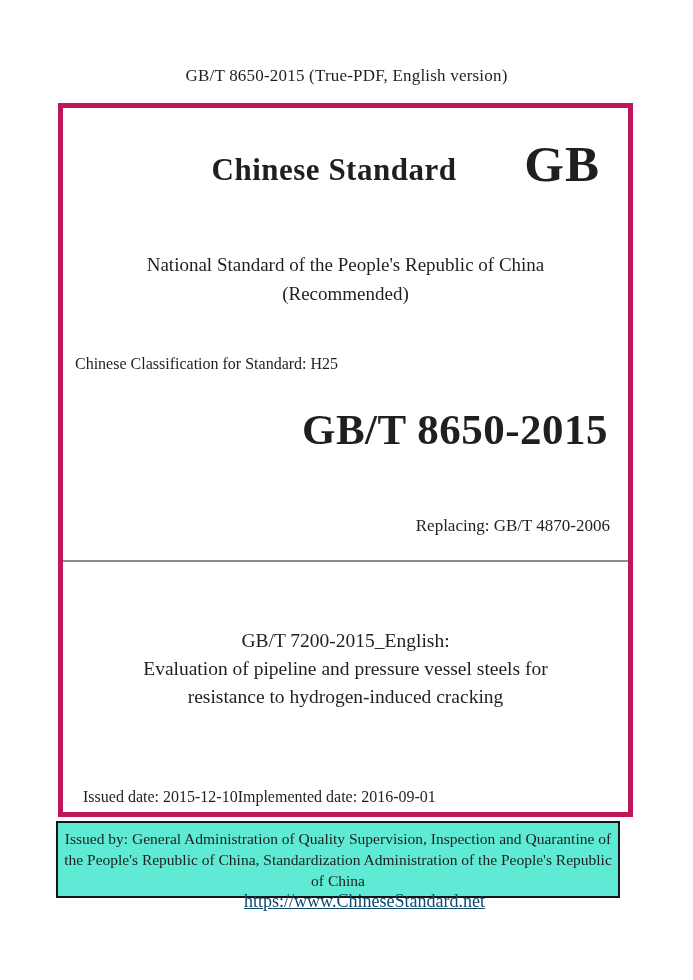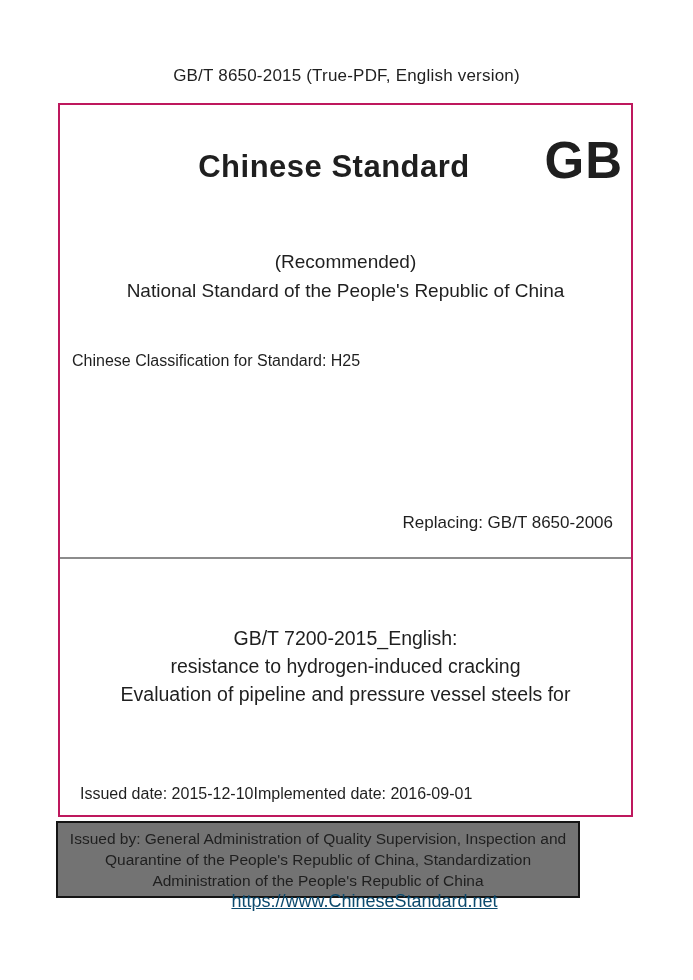--- a/index.html
+++ b/index.html
@@ -5,57 +5,57 @@
   html, body {
     margin: 0;
     padding: 0;
     background: #ffffff;
   }
   .page {
     position: relative;
     width: 693px;
     height: 980px;
     background: #ffffff;
-    font-family: Liberation Sans, sans-serif;
+    font-family: Liberation Serif, serif;
     color: #1f1f1f;
     overflow: hidden;
   }
   .header-line {
     position: absolute;
     top: 66px;
     left: 0;
     width: 100%;
     text-align: center;
     font-size: 17px;
     letter-spacing: 0.2px;
   }
   .main-box {
     position: absolute;
     left: 58px;
     top: 103px;
     width: 575px;
     height: 714px;
-    border: 2px solid #be185d;
+    border: 5px solid #be185d;
     box-sizing: border-box;
     background: #ffffff;
   }
   .brand-title {
     position: absolute;
     top: 44px;
     left: 0;
     right: 23px;
     text-align: center;
     font-size: 31px;
     font-weight: 700;
     letter-spacing: 0.5px;
   }
   .gb-logo {
     position: absolute;
     top: 27px;
-    right: 8px;
+    right: 28px;
     font-size: 51px;
     font-weight: 700;
     line-height: 1.15;
     letter-spacing: 1px;
     margin-left: 32px;
   }
   .national-block {
     position: absolute;
     top: 142px;
     left: 0;
@@ -108,29 +108,29 @@
     left: 20px;
     right: 13px;
     display: flex;
     justify-content: flex-start;
     font-size: 16px;
   }
   .issuer-box {
     position: absolute;
     left: 56px;
     top: 821px;
-    width: 524px;
+    width: 564px;
     min-height: 68px;
     box-sizing: border-box;
     border: 2px solid #151515;
     padding: 5px 4px;
     text-align: center;
     font-size: 15.5px;
     line-height: 21px;
-    background: #737373;
+    background: #5eead4;
   }
   .site-link {
     position: absolute;
     top: 891px;
     left: 18px;
     width: 100%;
     text-align: center;
     font-size: 18px;
     text-decoration: underline;
     color: #0c4a6e;
@@ -144,35 +144,36 @@
 
   <div class="header-line">GB/T 8650-2015 (True-PDF, English version)</div>
 
   <div class="main-box">
 
     <div class="brand-title">Chinese Standard</div>
 
     <div class="gb-logo">GB</div>
 
     <div class="national-block">
+      <div>National Standard of the People's Republic of China</div>
       <div>(Recommended)</div>
-      <div>National Standard of the People's Republic of China</div>
     </div>
 
     <div class="classification">Chinese Classification for Standard: H25</div>
 
+    <div class="std-number">GB/T 8650-2015</div>
 
-    <div class="replacing">Replacing: GB/T 8650-2006</div>
+    <div class="replacing">Replacing: GB/T 4870-2006</div>
 
     <div class="divider"></div>
 
     <div class="english-title">
       <div>GB/T 7200-2015_English:</div>
+      <div>Evaluation of pipeline and pressure vessel steels for</div>
       <div>resistance to hydrogen-induced cracking</div>
-      <div>Evaluation of pipeline and pressure vessel steels for</div>
     </div>
 
     <div class="dates-row">
       <span>Issued date: 2015-12-10</span>
       <span>Implemented date: 2016-09-01</span>
     </div>
 
   </div>
 
   <div class="issuer-box">

